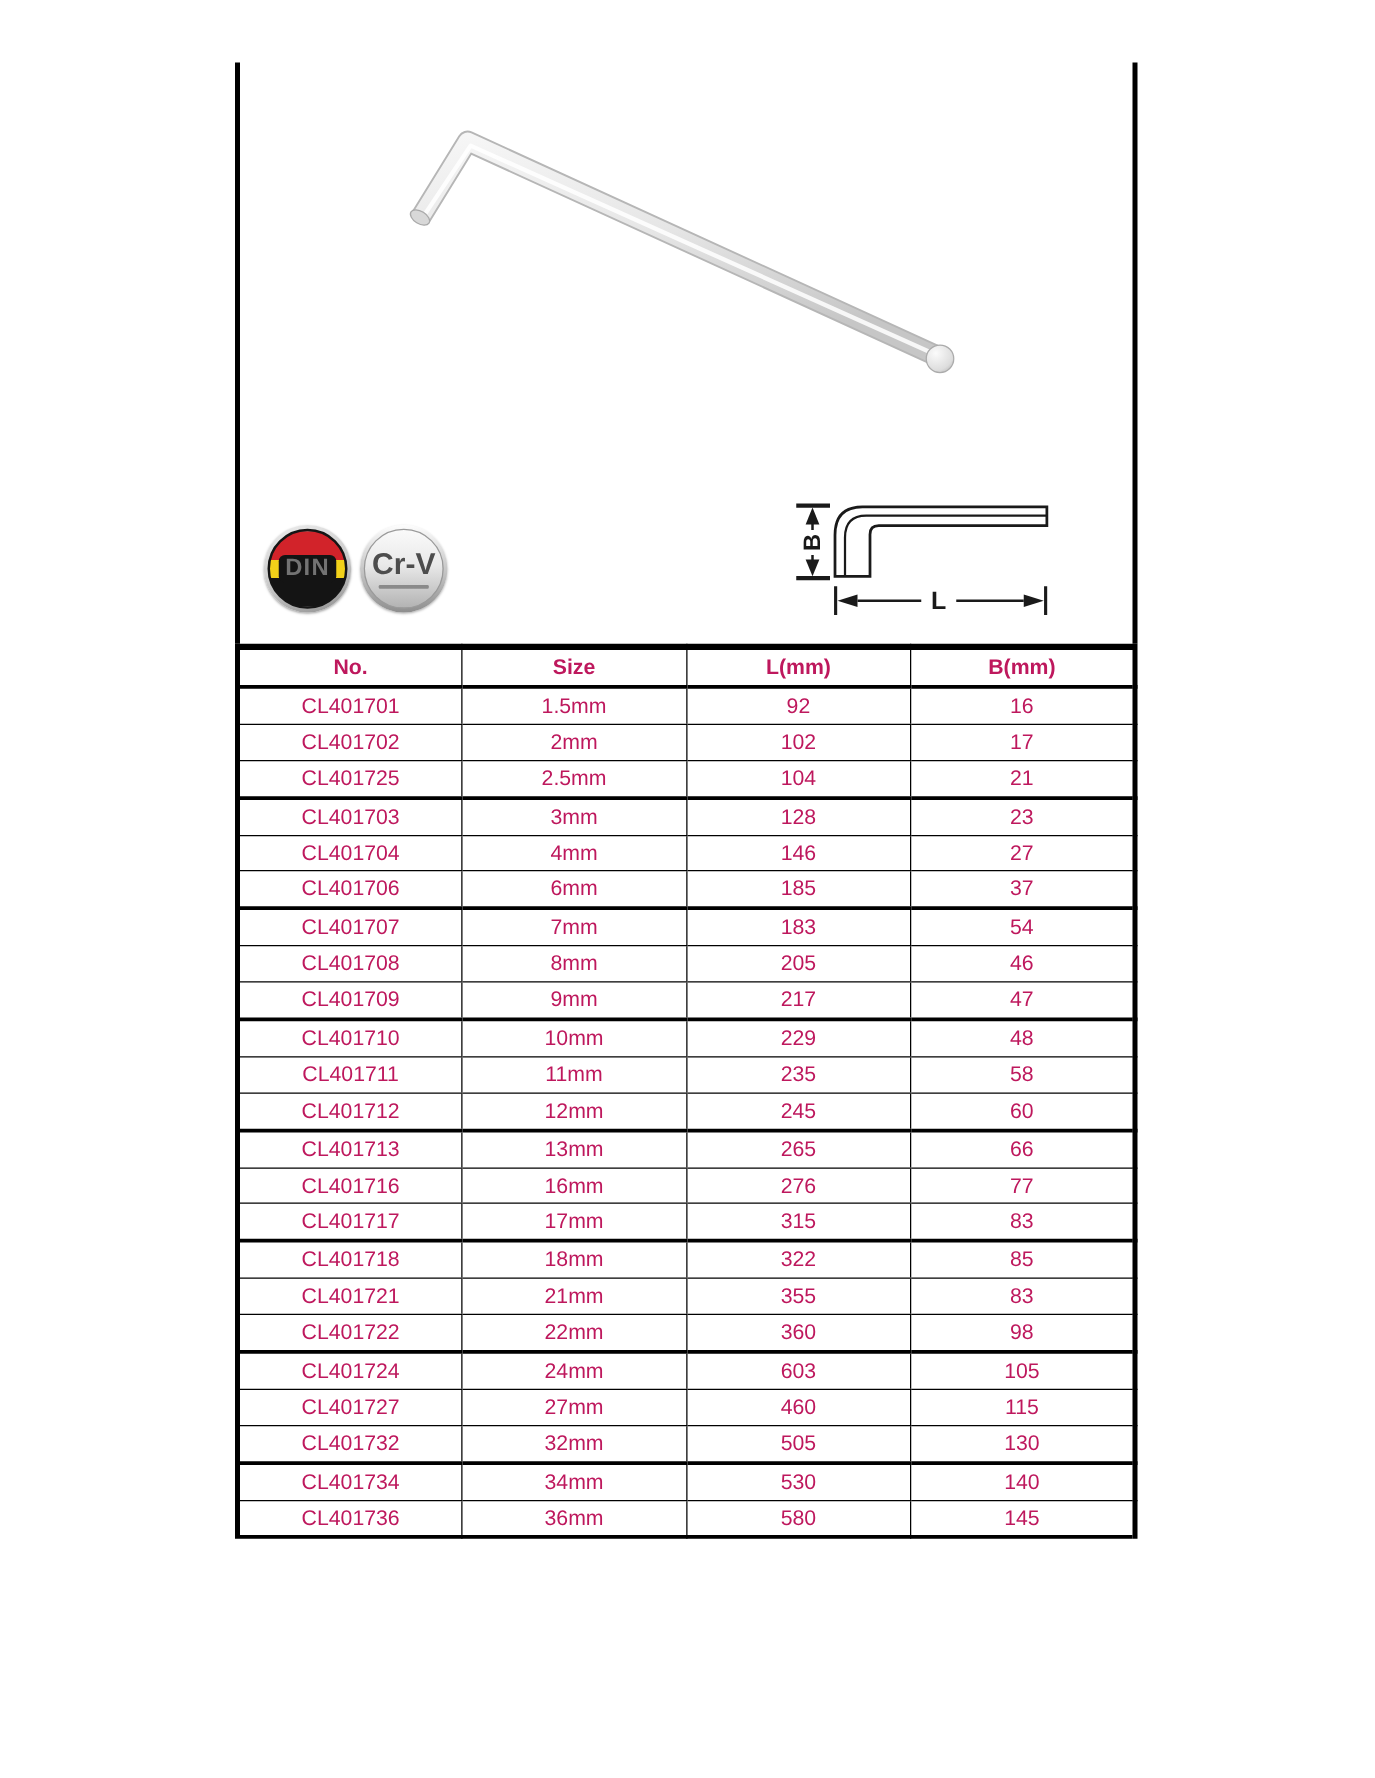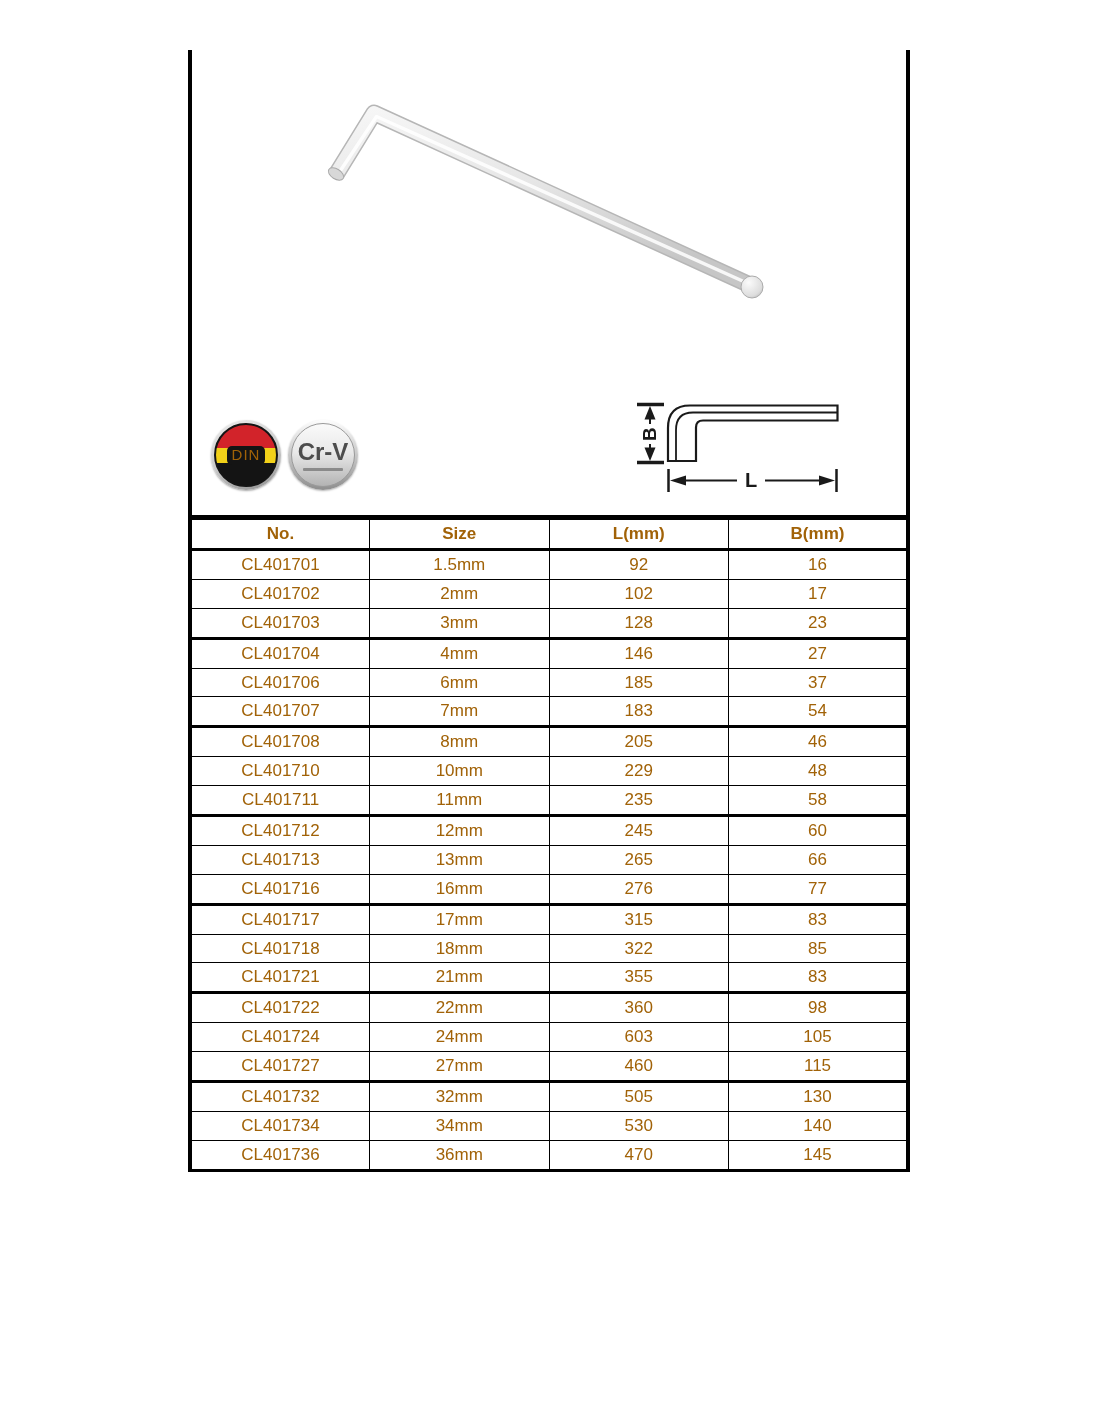--- a/index.html
+++ b/index.html
@@ -42,21 +42,21 @@
       #f2d119 38%, #f2d119 63%,
       #141414 63%, #141414 100%);
     display:flex;align-items:center;justify-content:center;
     overflow:hidden;
   }
   .din-plate{
     background:#141414;border-radius:5px;
     padding:1px 5px 2px;line-height:1;
   }
   .din-plate span{
-    color:#a16207;font-weight:normal;font-size:15px;letter-spacing:1px;
+    color:#737373;font-weight:bold;font-size:19px;letter-spacing:1px;
   }
   .badge-crv{
     background:linear-gradient(to bottom,#fdfdfd 0%,#bdbdbd 60%,#8e8e8e 100%);
     padding:3px;
     box-shadow:0 1px 2px rgba(0,0,0,.3);
   }
   .crv-inner{
     width:100%;height:100%;border-radius:50%;box-sizing:border-box;
     border:1px solid #9a9a9a;
     background:linear-gradient(to bottom,#fafafa 0%,#e9e9e9 45%,#b3b3b3 100%);
@@ -71,21 +71,21 @@
   }
   .dim-diagram text{
     font-family:"Liberation Sans", sans-serif;
     font-weight:bold;fill:#1a1a1a;
   }
   
   .spec-table{
     position:absolute;left:188px;top:515px;
     width:722px;
     border-collapse:collapse;table-layout:fixed;
-    font-size:17px;color:#a16207;
+    font-size:17px;color:#be185d;
     border:3px solid #000;
     border-top-width:5px;
     border-left-width:4px;border-right-width:4px;
   }
   .spec-table th,.spec-table td{
     border-left:1.5px solid #000;
     text-align:center;vertical-align:middle;
     padding:0;overflow:hidden;white-space:nowrap;
   }
   .spec-table th:first-child,.spec-table td:first-child{border-left:none;}
@@ -179,20 +179,26 @@
         <td>92</td>
         <td>16</td>
       </tr>
       <tr>
         <td>CL401702</td>
         <td>2mm</td>
         <td>102</td>
         <td>17</td>
       </tr>
       <tr>
+        <td>CL401725</td>
+        <td>2.5mm</td>
+        <td>104</td>
+        <td>21</td>
+      </tr>
+      <tr>
         <td>CL401703</td>
         <td>3mm</td>
         <td>128</td>
         <td>23</td>
       </tr>
       <tr>
         <td>CL401704</td>
         <td>4mm</td>
         <td>146</td>
         <td>27</td>
@@ -209,20 +215,26 @@
         <td>183</td>
         <td>54</td>
       </tr>
       <tr>
         <td>CL401708</td>
         <td>8mm</td>
         <td>205</td>
         <td>46</td>
       </tr>
       <tr>
+        <td>CL401709</td>
+        <td>9mm</td>
+        <td>217</td>
+        <td>47</td>
+      </tr>
+      <tr>
         <td>CL401710</td>
         <td>10mm</td>
         <td>229</td>
         <td>48</td>
       </tr>
       <tr>
         <td>CL401711</td>
         <td>11mm</td>
         <td>235</td>
         <td>58</td>
@@ -289,17 +301,17 @@
       </tr>
       <tr>
         <td>CL401734</td>
         <td>34mm</td>
         <td>530</td>
         <td>140</td>
       </tr>
       <tr>
         <td>CL401736</td>
         <td>36mm</td>
-        <td>470</td>
+        <td>580</td>
         <td>145</td>
       </tr>
     </tbody>
 </table>
 
 </body></html>

